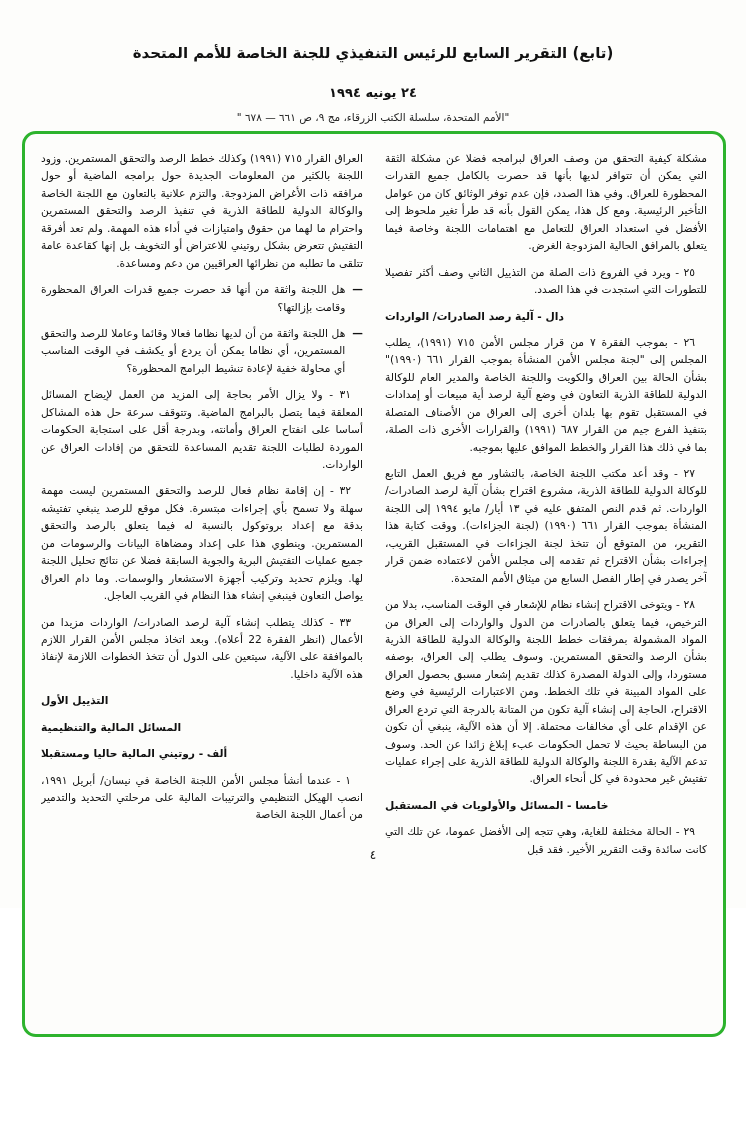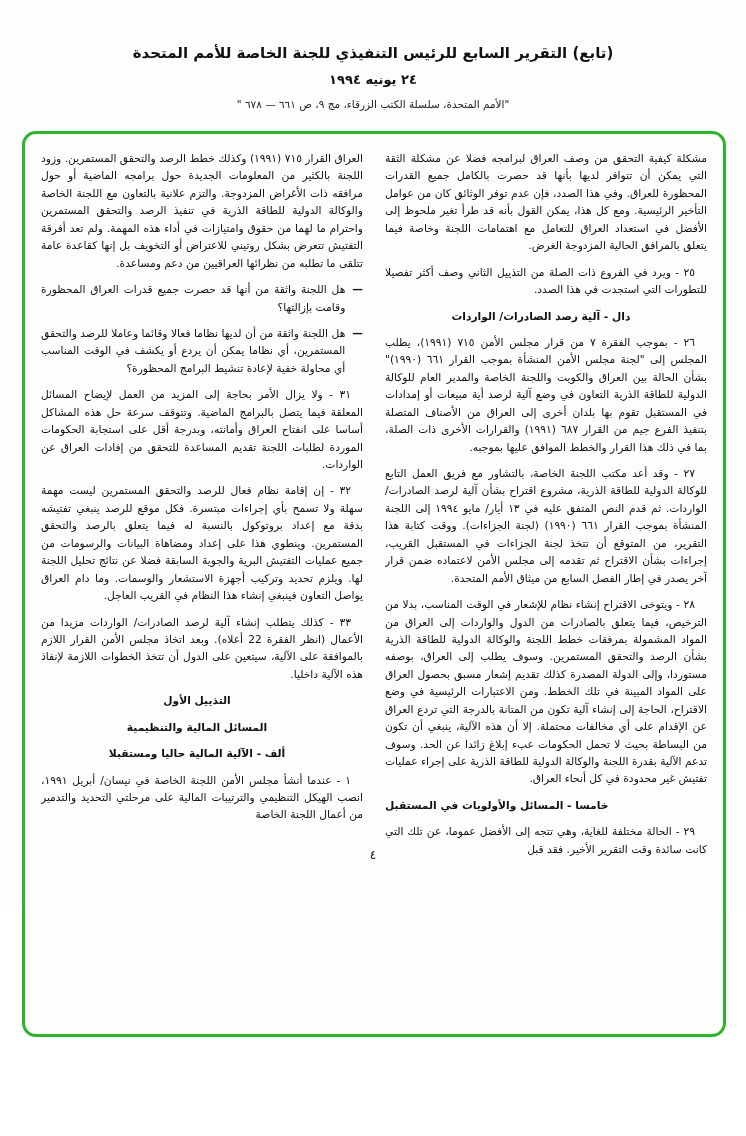--- a/index.html
+++ b/index.html
@@ -8,21 +8,21 @@
     background:#ffffff;
     font-family:"DejaVu Sans",sans-serif;
     direction:rtl;
     color:#111;
     position:relative;
     overflow:hidden;
   }
   .page{position:relative;width:746px;height:908px;background:#fdfdfb;}
   .doc-header{text-align:center;padding-top:44px;}
   .doc-title{font-size:15px;font-weight:bold;letter-spacing:0;}
-  .doc-date{font-size:13px;font-weight:bold;margin-top:10px;}
+  .doc-date{font-size:13px;font-weight:bold;margin-top:23px;}
   .doc-citation{font-size:10.5px;margin-top:11px;color:#222;}
   .content-box{
     position:absolute;
     top:131px;right:20px;
     width:704px;height:906px;
     box-sizing:border-box;
     border:3px solid #2db32d;
     border-radius:14px;
     padding:16px 16px 10px 16px;
     display:flex;
@@ -31,21 +31,21 @@
   }
   .col{
     flex:1 1 0;
     font-size:10.7px;
     line-height:1.63;
     text-align:justify;
     overflow:hidden;
   }
   .col p{margin:0 0 9px 0;}
   .para-num{text-indent:12px;}
-  .h-bold{font-weight:bold;text-align:center;text-indent:10px;margin:4px 0 9px 0;}
+  .h-bold{font-weight:bold;text-align:left;text-indent:10px;margin:4px 0 9px 0;}
   .h-center-ish{font-weight:bold;text-align:left;text-indent:26px;margin:6px 0 10px 0;}
   .bullet{display:flex;gap:7px;margin:0 0 9px 0;}
   .bullet .marker{flex:0 0 auto;font-weight:bold;}
   .bullet .btxt{flex:1 1 auto;text-align:justify;}
   .doc-footer{
     position:absolute;bottom:46px;left:0;width:100%;
     text-align:center;font-size:12px;
   }
 </style>
 </head>
@@ -80,21 +80,21 @@
       </div>
       <div class="bullet">
         <span class="marker">—</span>
         <span class="btxt">هل اللجنة واثقة من أن لديها نظاما فعالا وقائما وعاملا للرصد والتحقق المستمرين، أي نظاما يمكن أن يردع أو يكشف في الوقت المناسب أي محاولة خفية لإعادة تنشيط البرامج المحظورة؟</span>
       </div>
       <p class="body para-num">٣١ - ولا يزال الأمر بحاجة إلى المزيد من العمل لإيضاح المسائل المعلقة فيما يتصل بالبرامج الماضية. وتتوقف سرعة حل هذه المشاكل أساسا على انفتاح العراق وأمانته، وبدرجة أقل على استجابة الحكومات الموردة لطلبات اللجنة تقديم المساعدة للتحقق من إفادات العراق عن الواردات.</p>
       <p class="body para-num">٣٢ - إن إقامة نظام فعال للرصد والتحقق المستمرين ليست مهمة سهلة ولا تسمح بأي إجراءات مبتسرة. فكل موقع للرصد ينبغي تفتيشه بدقة مع إعداد بروتوكول بالنسبة له فيما يتعلق بالرصد والتحقق المستمرين. وينطوي هذا على إعداد ومضاهاة البيانات والرسومات من جميع عمليات التفتيش البرية والجوية السابقة فضلا عن نتائج تحليل اللجنة لها. ويلزم تحديد وتركيب أجهزة الاستشعار والوسمات. وما دام العراق يواصل التعاون فينبغي إنشاء هذا النظام في القريب العاجل.</p>
       <p class="body para-num">٣٣ - كذلك يتطلب إنشاء آلية لرصد الصادرات/ الواردات مزيدا من الأعمال (انظر الفقرة 22 أعلاه). وبعد اتخاذ مجلس الأمن القرار اللازم بالموافقة على الآلية، سيتعين على الدول أن تتخذ الخطوات اللازمة لإنفاذ هذه الآلية داخليا.</p>
       <p class="h-bold">التذييل الأول</p>
       <p class="h-bold">المسائل المالية والتنظيمية</p>
-      <p class="h-bold">ألف - الآلية المالية حاليا ومستقبلا</p>
+      <p class="h-bold">ألف - روتيني المالية حاليا ومستقبلا</p>
       <p class="body para-num">١ - عندما أنشأ مجلس الأمن اللجنة الخاصة في نيسان/ أبريل ١٩٩١، انصب الهيكل التنظيمي والترتيبات المالية على مرحلتي التحديد والتدمير من أعمال اللجنة الخاصة</p>
     </div>
 
   </div>
 
   <div class="doc-footer">
     <span>٤</span>
   </div>
 
 </div>

